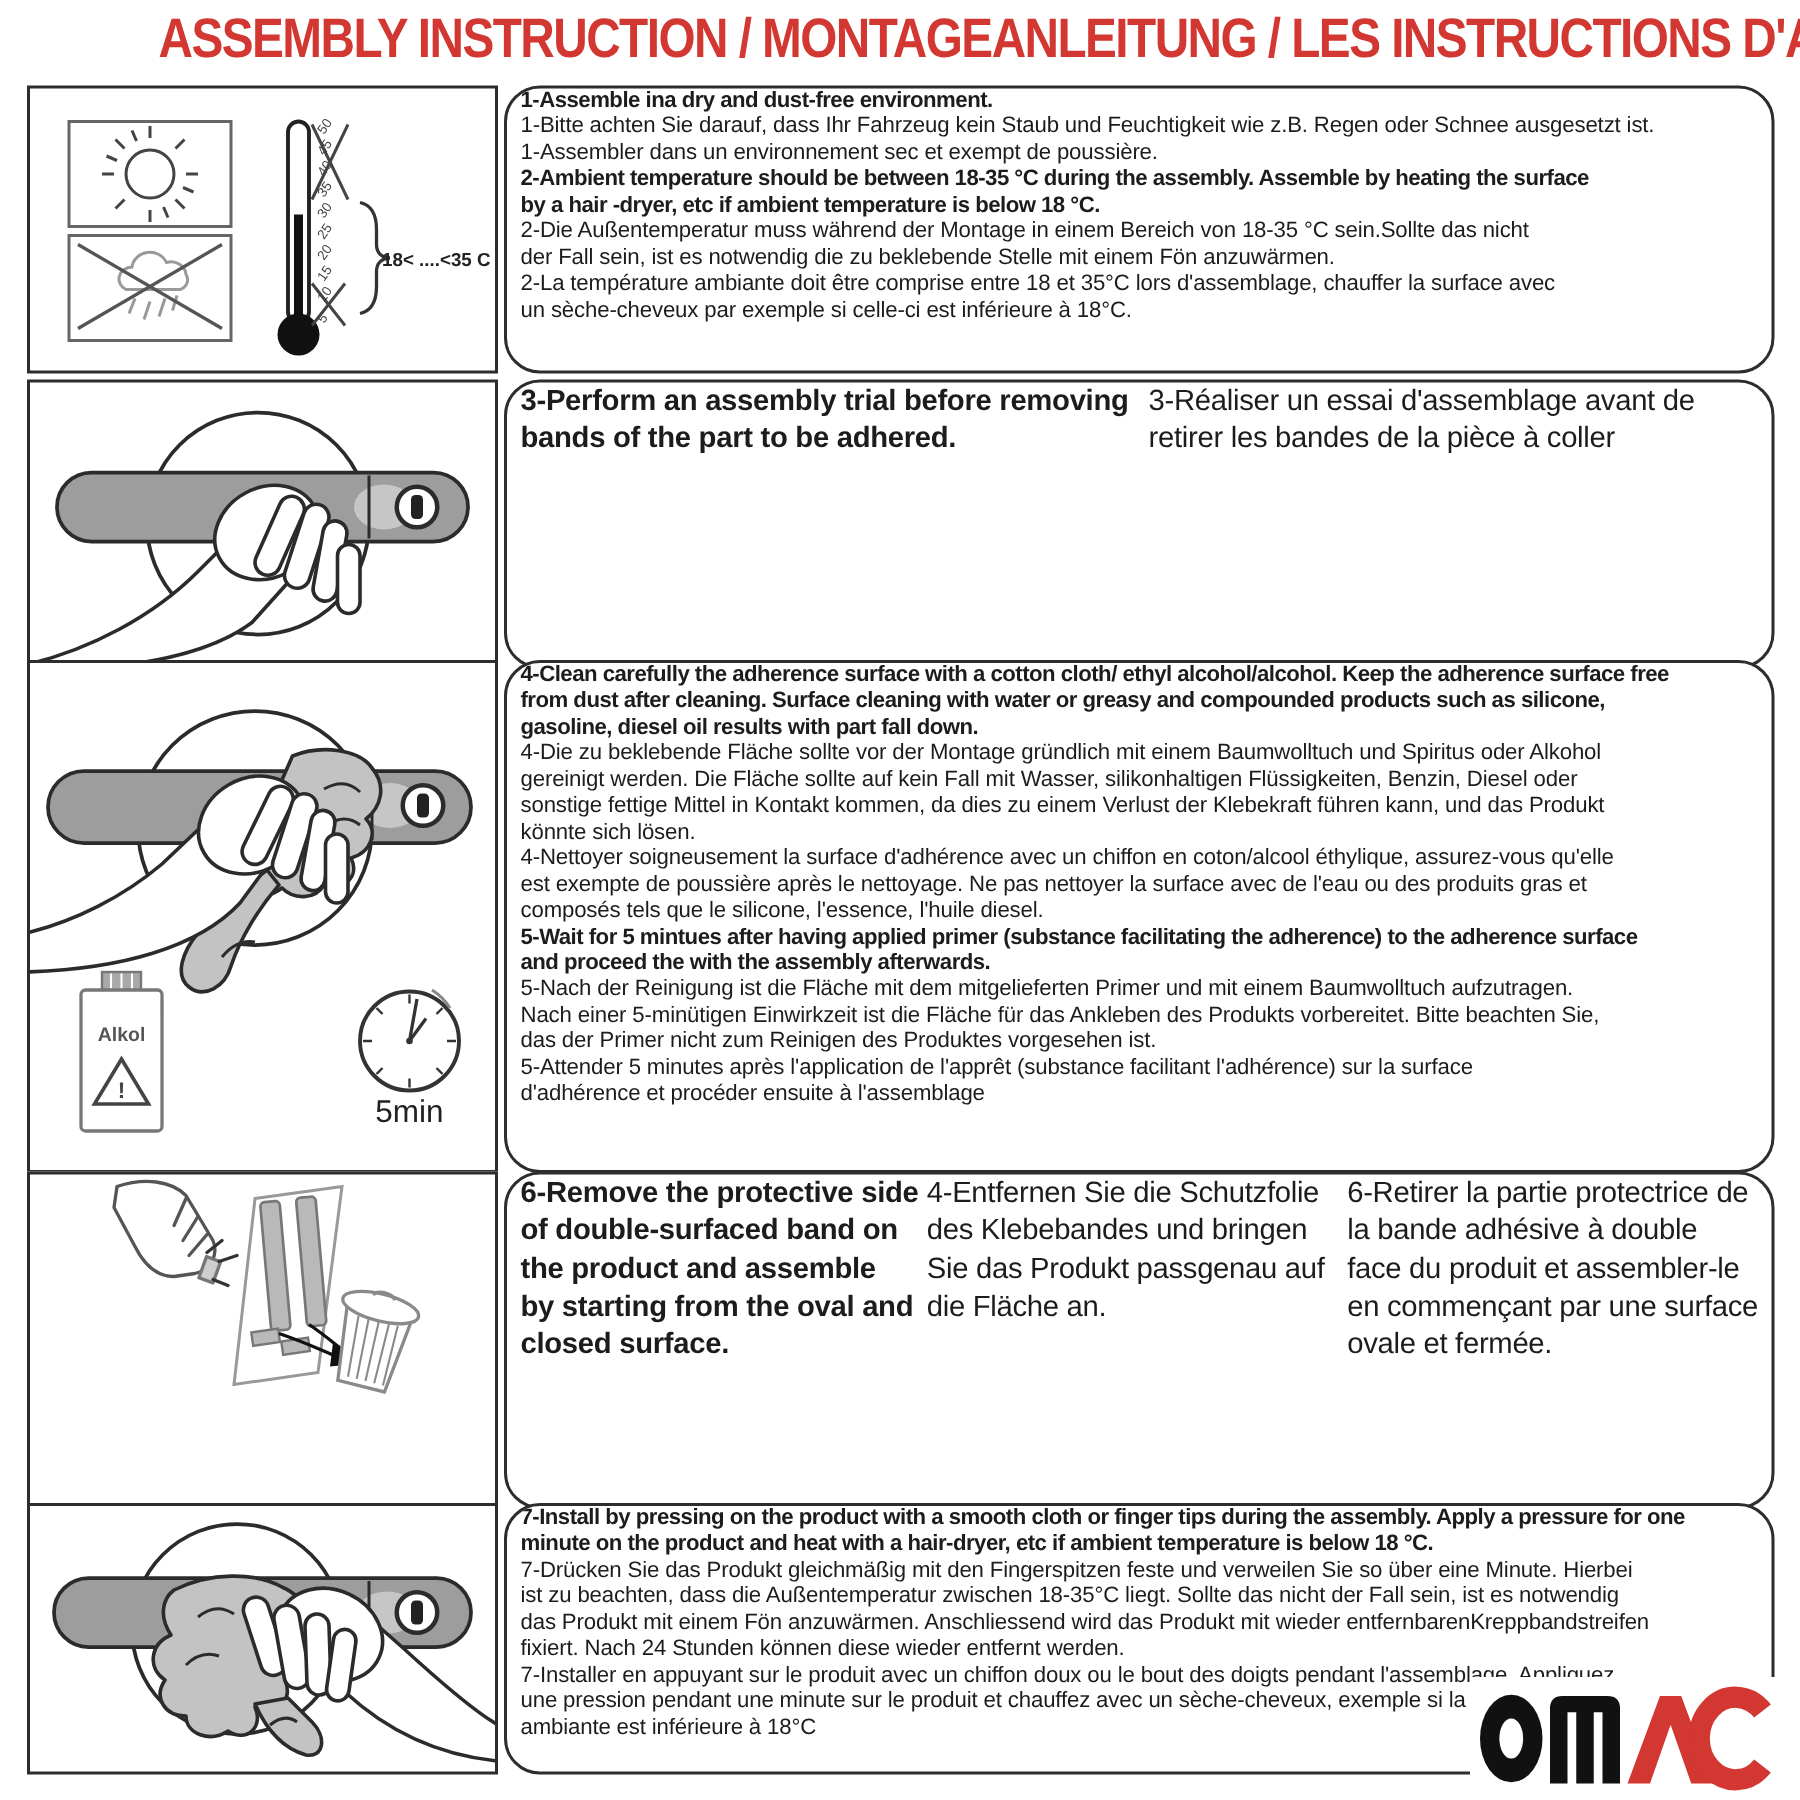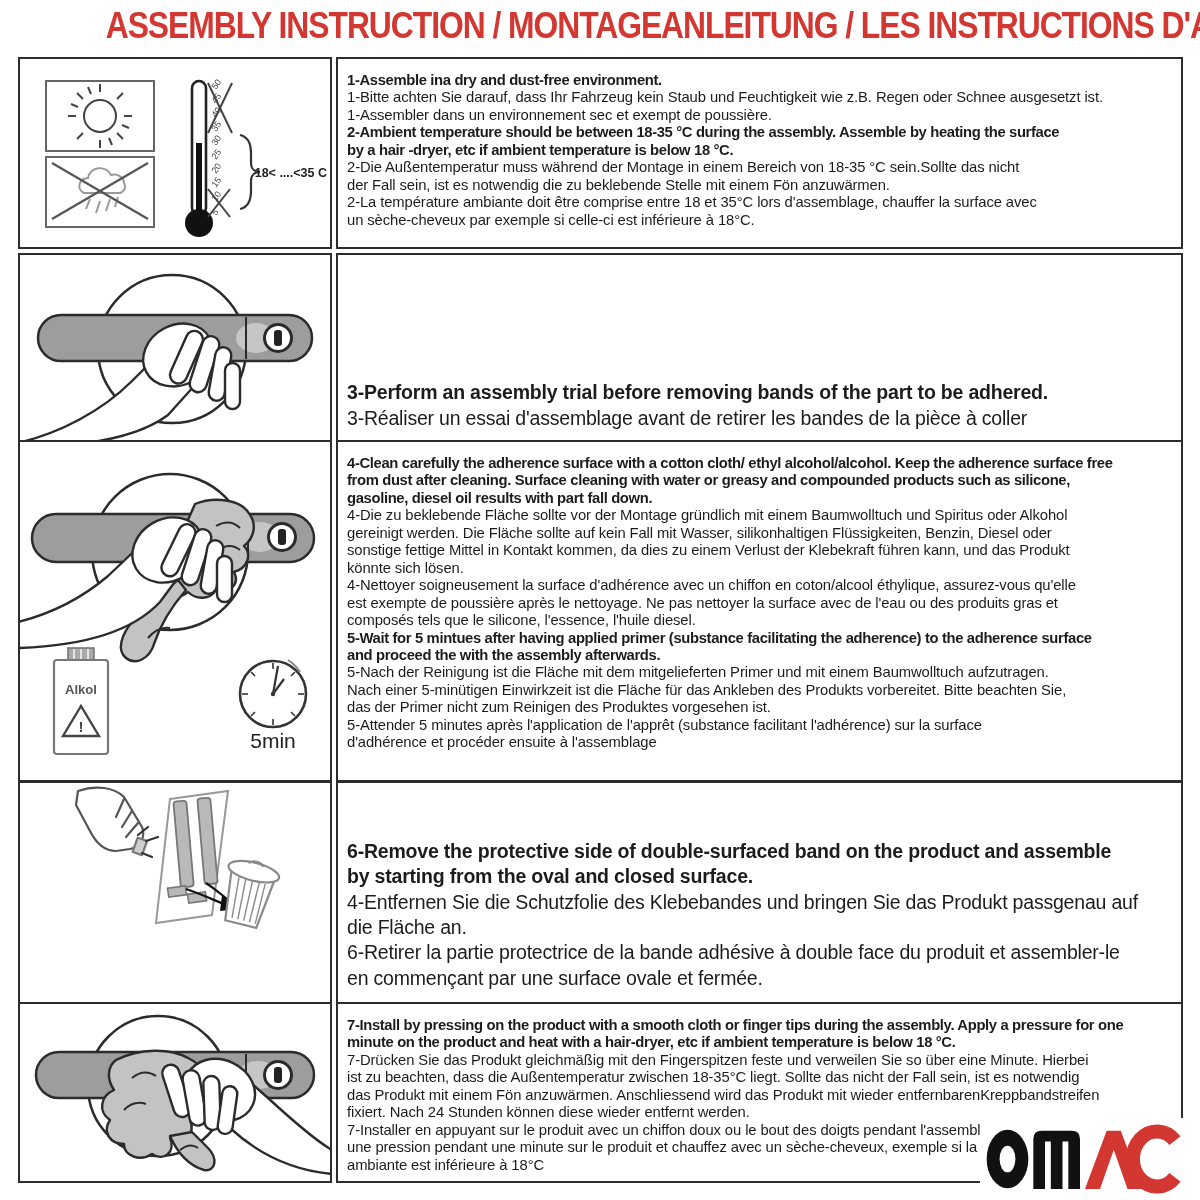--- a/index.html
+++ b/index.html
@@ -7,26 +7,26 @@
     width:1200px;height:1200px;position:relative;background:#fff;
     font-family:"Liberation Sans",sans-serif;color:#1c1c1c;
   }
   .title-wrap{position:absolute;top:5px;left:0;width:1200px;text-align:center;}
   .title-wrap span{
     display:inline-block;transform:scaleX(.86);transform-origin:center;
     font-size:37px;font-weight:bold;letter-spacing:-1.2px;white-space:nowrap;color:#d23731;
   }
   .box{position:absolute;border:2px solid #2d2d2d;background:#fff;box-sizing:border-box;overflow:hidden;}
   .ill{left:18px;width:314px;}
-  .txt{left:336px;width:847px;padding:13px 9px;}
+  .txt{left:336px;width:847px;padding:0 9px;border-radius:24px;}
   .small p{font-size:14.8px;line-height:1.18;margin:0;letter-spacing:-0.1px;white-space:pre-line;}
   .small p.b{font-weight:bold;letter-spacing:-0.35px;}
   .big p{font-size:19.5px;line-height:1.3;margin:0;letter-spacing:-0.2px;white-space:pre-line;}
   .big p.b{font-weight:bold;}
-  .vcenter{display:flex;flex-direction:column;justify-content:flex-end;}
+  .vcenter{display:flex;flex-direction:row;justify-content:flex-start;}
   .g{margin-top:12px;}
   .r1{top:57px;height:192px;}
   .r2{top:253px;height:193px;}
   .r3{top:440px;height:342px;}
   .r4{top:781px;height:225px;}
   .r5{top:1002px;height:181px;}
   .logo-patch{
     position:absolute;left:980px;top:1118px;width:210px;height:82px;background:#fff;
     display:flex;align-items:center;justify-content:center;z-index:5;
   }

